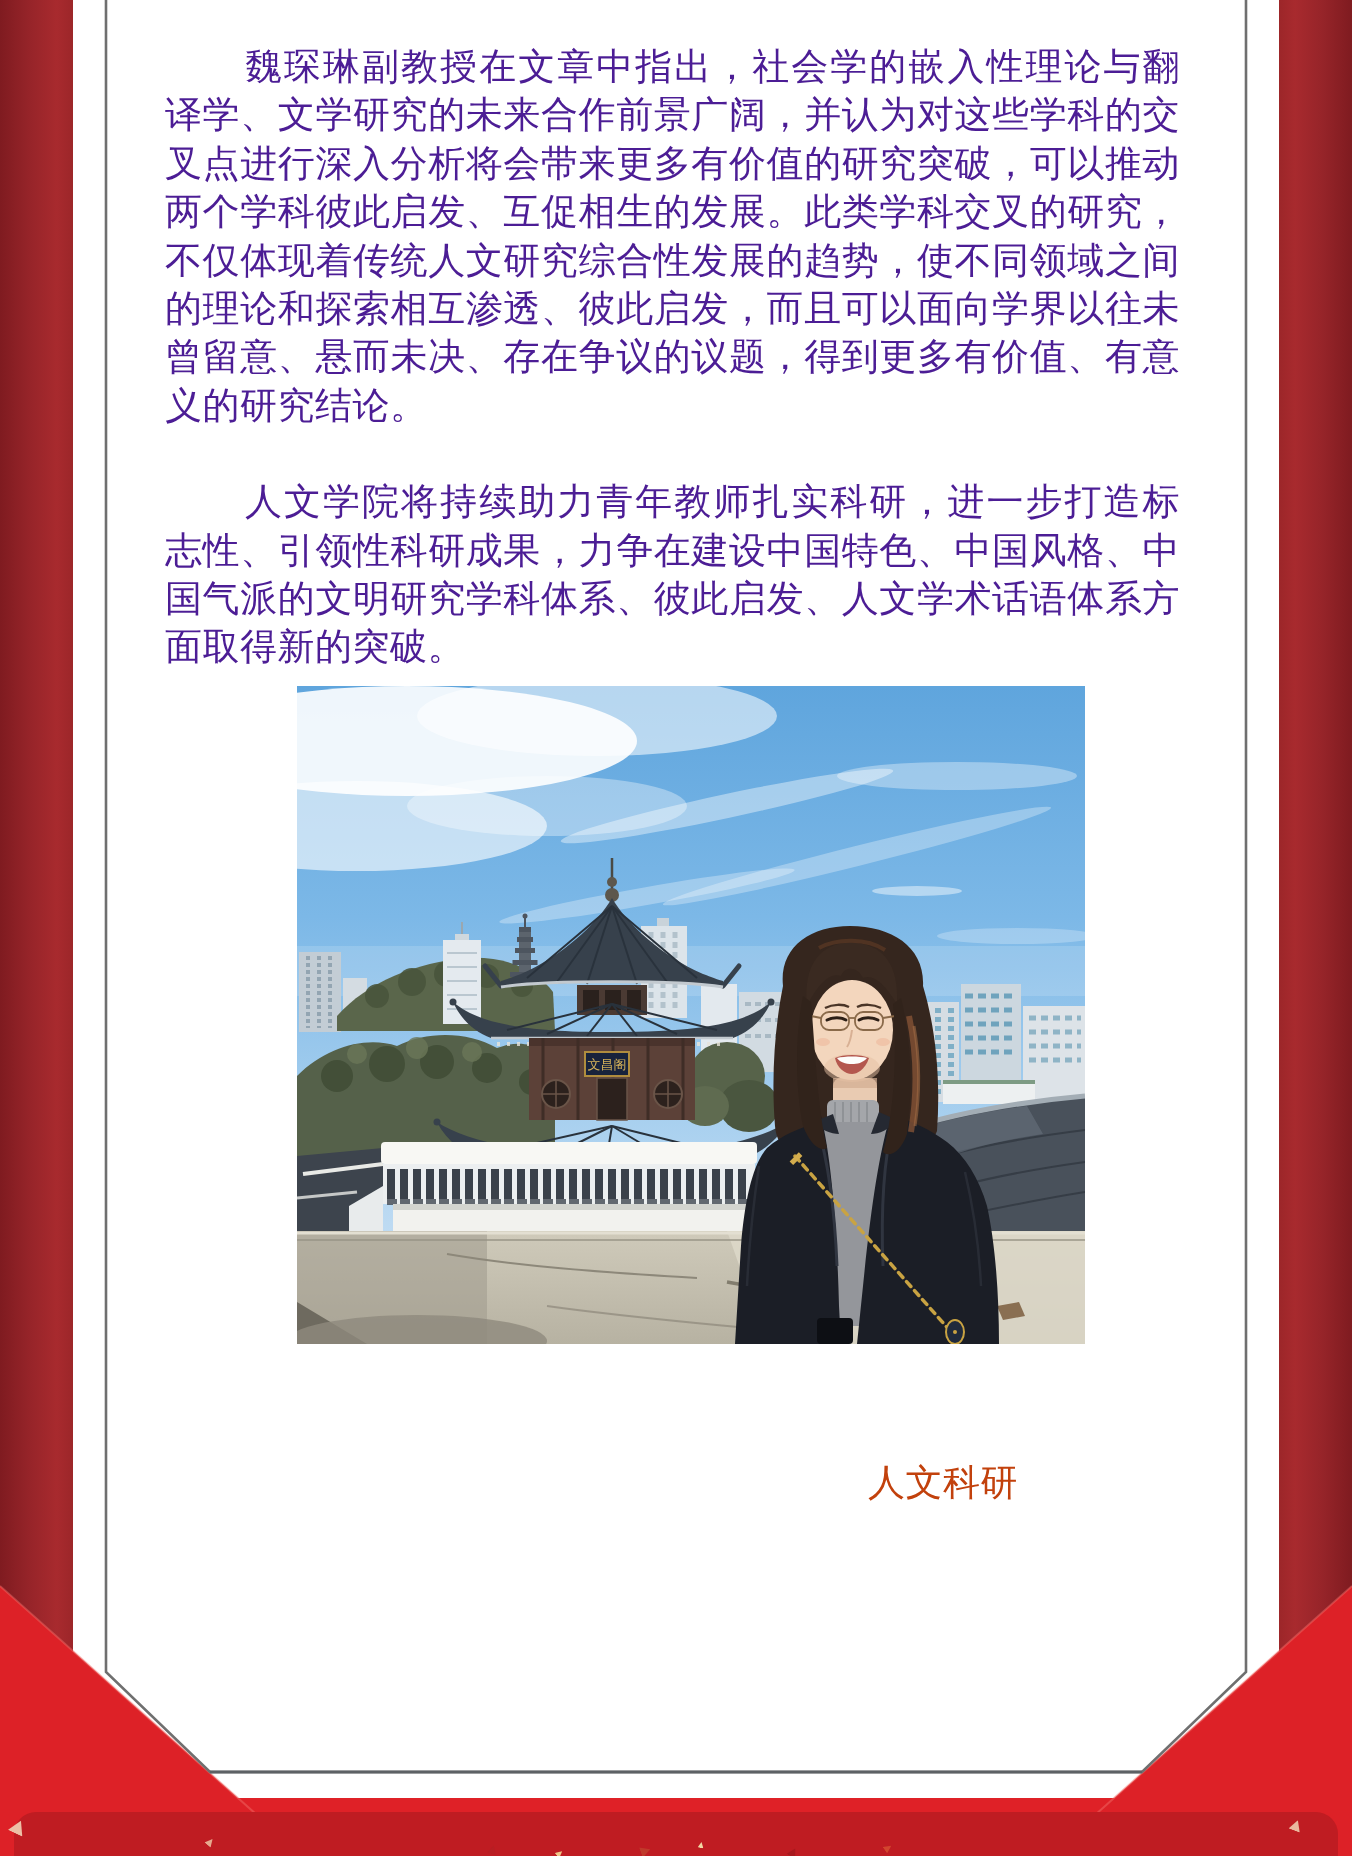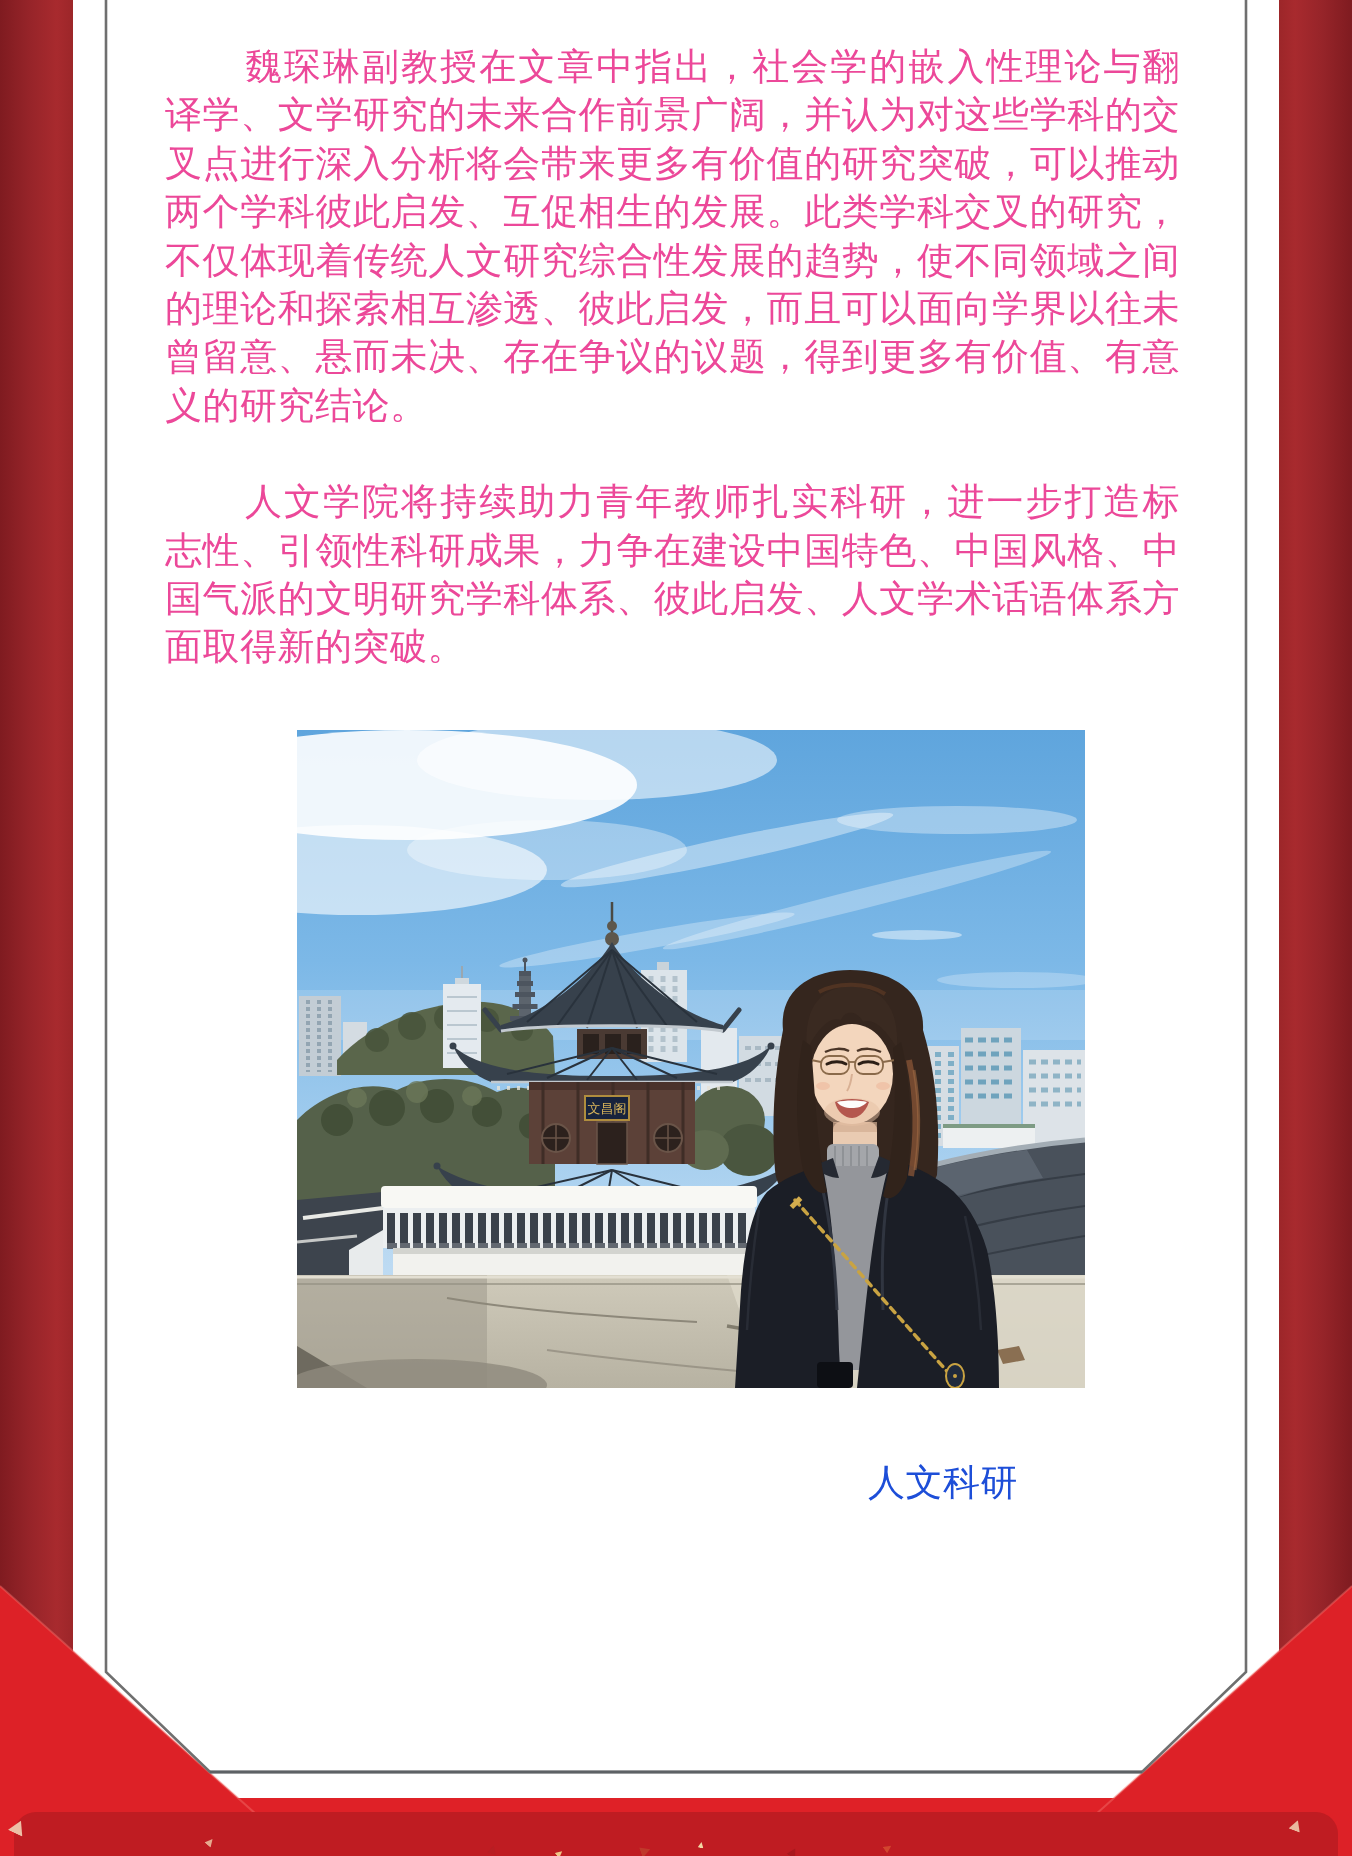--- a/index.html
+++ b/index.html
@@ -10,32 +10,32 @@
   }
   
   .band{position:absolute;top:0;height:1856px;width:73px;z-index:1;}
   .band-left{left:0;background:linear-gradient(90deg,#7f1b20 0%,#962429 40%,#a82a2e 78%,#9c2629 100%);}
   .band-right{right:0;background:linear-gradient(270deg,#7f1b20 0%,#962429 40%,#a82a2e 78%,#9c2629 100%);}
   .frame-svg{position:absolute;left:0;top:0;z-index:2;pointer-events:none;}
   .confetti{position:absolute;z-index:3;clip-path:polygon(50% 0,100% 100%,0 100%);}
   
   .content{
     position:absolute;left:165px;top:43px;width:1015px;z-index:4;
-    font-size:37px;line-height:48.4px;letter-spacing:0.5px;color:#ec4899;
+    font-size:37px;line-height:48.4px;letter-spacing:0.5px;color:#4c1d95;
     text-align:justify;
   }
   .content p{margin:0;text-indent:80px;}
   .content p + p{margin-top:48px;}
   .caption{
     position:absolute;left:868px;top:1458px;z-index:4;
-    font-size:37px;letter-spacing:0.5px;color:#1d4ed8;
+    font-size:37px;letter-spacing:0.5px;color:#c2410c;
   }
   
   .photo{
-    position:absolute;left:297px;top:730px;width:788px;height:658px;z-index:4;
+    position:absolute;left:297px;top:686px;width:788px;height:658px;z-index:4;
     overflow:hidden;
   }
   .photo svg{display:block;}
 </style>
 </head>
 <body>
 
 <div class="band band-left"></div>
 <div class="band band-right"></div>
 

